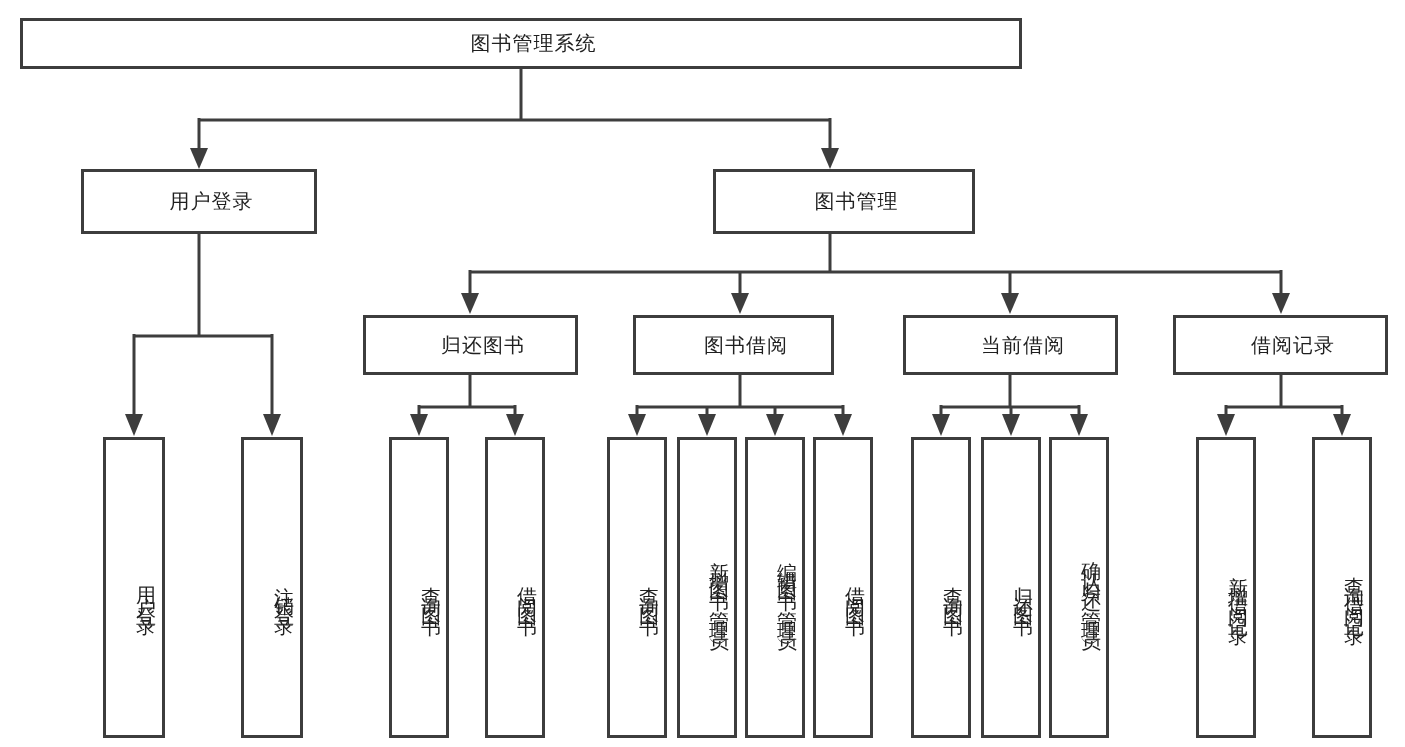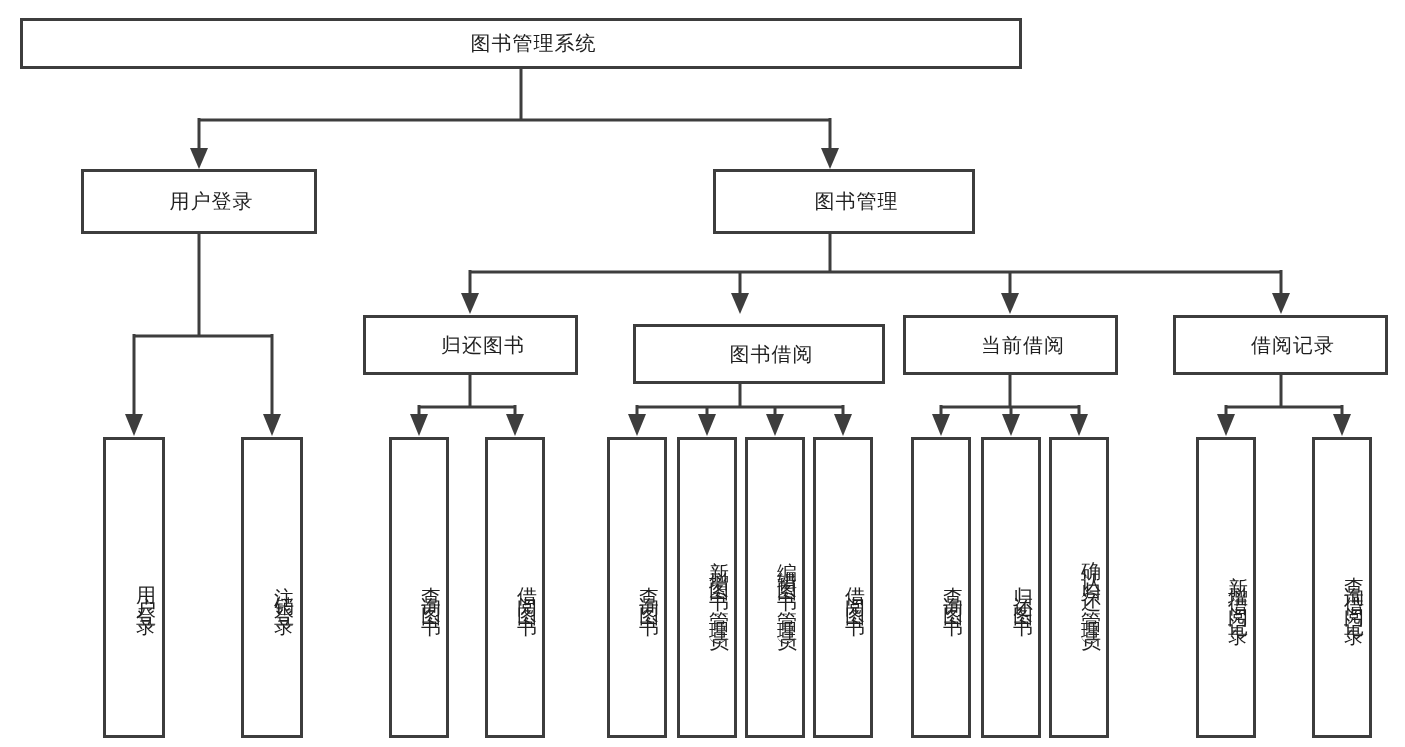--- a/index.html
+++ b/index.html
@@ -119,21 +119,21 @@
       <polygon points="1333,414 1351,414 1342,436" fill="#3d3d3d" stroke="none"></polygon>
     </g>
   </svg>
 
   <div class="box h" style="left:20px;top:18px;width:1002px;height:51px">图书管理系统</div>
 
   <div class="box h" style="left:81px;top:169px;width:236px;height:65px">用户登录</div>
   <div class="box h" style="left:713px;top:169px;width:262px;height:65px">图书管理</div>
 
   <div class="box h" style="left:363px;top:315px;width:215px;height:60px">归还图书</div>
-  <div class="box h" style="left:633px;top:324px;width:252px;height:60px">图书借阅</div>
+  <div class="box h" style="left:633px;top:315px;width:201px;height:60px">图书借阅</div>
   <div class="box h" style="left:1173px;top:315px;width:215px;height:60px">借阅记录</div>
   <div class="box h" style="left:903px;top:315px;width:215px;height:60px">当前借阅</div>
 
   <div class="box v" style="left:103px;top:437px;width:62px;height:301px">用户登录</div>
   <div class="box v" style="left:241px;top:437px;width:62px;height:301px">注销登录</div>
 
   <div class="box v" style="left:389px;top:437px;width:60px;height:301px">查询图书</div>
   <div class="box v" style="left:485px;top:437px;width:60px;height:301px">借阅图书</div>
 
   <div class="box v" style="left:607px;top:437px;width:60px;height:301px">查询图书</div>

